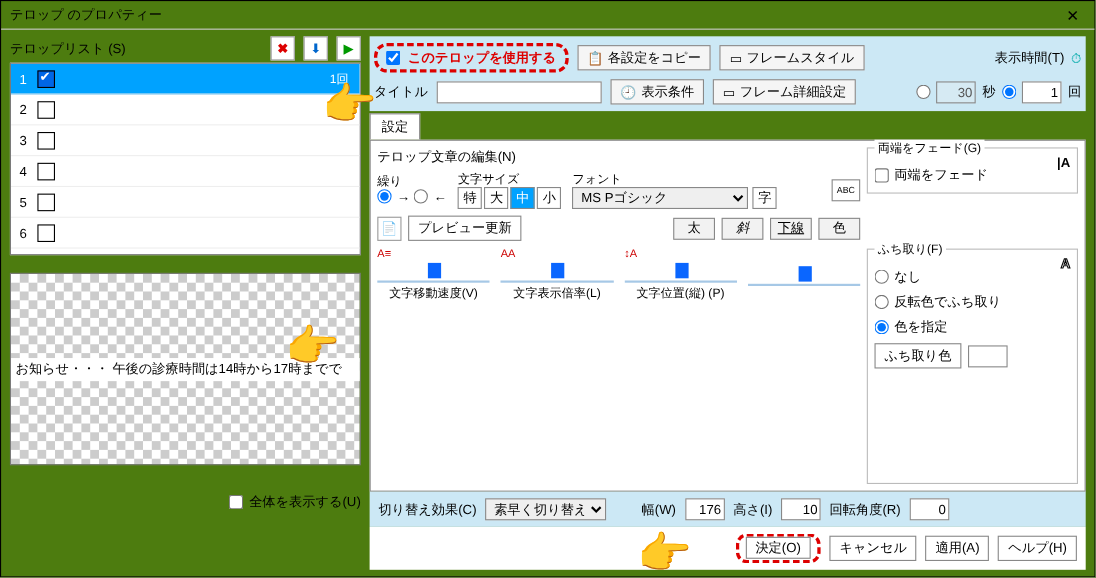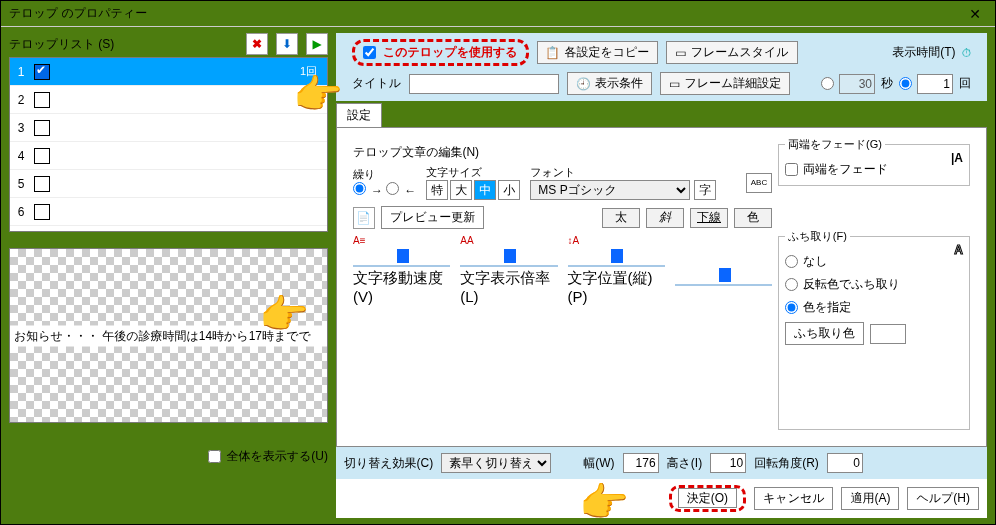--- a/index.html
+++ b/index.html
@@ -18,48 +18,48 @@
 .telop-row { display: flex; align-items: center; height: 28px; border-bottom: 1px solid #eee; padding: 0 4px; gap: 6px; }
 .telop-row.selected { background: #00a2ff; color: #fff; }
 .row-num { width: 14px; text-align: center; }
 .row-check { width: 16px; height: 16px; border: 1px solid #000; background: #fff; display: inline-block; }
 .row-check.checked { background: #0066e6; position: relative; }
 .row-check.checked::after { content: "✔"; color: #fff; position: absolute; left: 1px; top: -2px; font-size: 12px; }
 .row-count { margin-left: auto; margin-right: 6px; font-size: 11px; }
 .preview-area { margin-top: 16px; border: 1px solid #7a7a7a; height: 175px; background: repeating-conic-gradient(#ccc 0 25%, #fff 0 50%) 0 0/16px 16px; position: relative; }
 .preview-strip { position: absolute; left: 0; right: 0; top: 50%; transform: translateY(-50%); background: #fff; padding: 2px 4px; font-size: 12px; white-space: nowrap; overflow: hidden; }
 .show-all-row { text-align: right; margin-top: 25px; }
-.top-controls { background: #cce8f5; padding: 6px 16px; display: flex; flex-direction: column; gap: 6px; }
+.top-controls { background: #cce8f5; padding: 6px 4px; display: flex; flex-direction: column; gap: 6px; }
 .ctrl-row { display: flex; align-items: center; gap: 8px; }
 .use-telop { border: 3px dashed #d00; border-radius: 12px; padding: 2px 8px; display: inline-flex; align-items: center; gap: 4px; }
 .btn { border: 1px solid #888; background: #f5f5f5; padding: 2px 8px; cursor: pointer; display: inline-flex; align-items: center; gap: 4px; }
 .btn-flat { border: 1px solid #888; background: #fff; padding: 2px 8px; cursor: pointer; }
 .title-input { border: 1px solid #888; height: 20px; width: 150px; padding: 0 3px; }
 .disp-time { margin-left: auto; display: flex; align-items: center; gap: 6px; }
 .num-spin { border: 1px solid #888; width: 36px; height: 20px; text-align: right; padding: 0 2px; }
 .tab-strip { display: flex; margin-top: 2px; }
 .tab { border: 1px solid #888; border-bottom: none; background: #f0f0f0; padding: 3px 10px; cursor: pointer; }
 .tab.active { background: #fff; }
-.settings-panel { border: 1px solid #888; flex: 1; padding: 16px; display: flex; gap: 6px; background: #fff; }
+.settings-panel { border: 1px solid #888; flex: 1; padding: 6px; display: flex; gap: 6px; background: #fff; }
 .settings-left { flex: 1; display: flex; flex-direction: column; }
 .settings-right { width: 192px; display: flex; flex-direction: column; gap: 8px; }
 .group { border: 1px solid #bbb; padding: 6px; position: relative; }
 .group-title { position: absolute; top: -8px; left: 6px; background: #fff; padding: 0 3px; font-size: 11px; }
 .edit-row { display: flex; align-items: center; gap: 10px; margin-bottom: 6px; }
 .size-btns { display: flex; gap: 2px; }
 .size-btn { width: 22px; height: 20px; border: 1px solid #888; background: #fff; cursor: pointer; display: inline-flex; align-items: center; justify-content: center; }
 .size-btn.sel { background: #00a2ff; color: #fff; }
 .font-select { border: 1px solid #888; height: 20px; width: 160px; padding: 0 3px; }
 .fmt-row { display: flex; align-items: center; gap: 6px; margin-bottom: 4px; }
 .fmt-btn { width: 38px; height: 20px; border: 1px solid #888; background: #f2f2f2; cursor: pointer; text-align: center; }
 .textarea-wrap { border: 3px dashed #d00; border-radius: 6px; padding: 3px; flex: 1; margin-bottom: 6px; }
 .textarea { width: 100%; height: 100%; min-height: 120px; border: 1px solid #888; background: #ececec; padding: 6px; font-size: 16px; resize: none; white-space: pre-wrap; }
 .sliders-row { display: flex; gap: 10px; align-items: flex-end; }
 .slider-col { flex: 1; }
-.slider-label { font-size: 15px; }
+.slider-label { font-size: 11px; text-align: center; }
 .slider-track { height: 20px; position: relative; border-bottom: 2px solid #a6c8e6; margin-bottom: 2px; }
 .slider-thumb { position: absolute; top: 2px; width: 12px; height: 14px; background: #0a66ff; left: 45%; }
 .color-swatch { width: 36px; height: 20px; border: 1px solid #888; display: inline-block; }
 .bottom-row { background: #cce8f5; padding: 6px 8px; display: flex; align-items: center; gap: 8px; }
 .bottom-row .spacer { flex: 0 0 16px; }
 .ok-btn-wrap { border: 3px dashed #d00; border-radius: 10px; padding: 2px 6px; }
 .hand { position: absolute; font-size: 40px; pointer-events: none; }
 input[type=checkbox], input[type=radio] { margin: 0 3px 0 0; vertical-align: middle; }
 label { display: inline-flex; align-items: center; gap: 2px; }
 </style>

